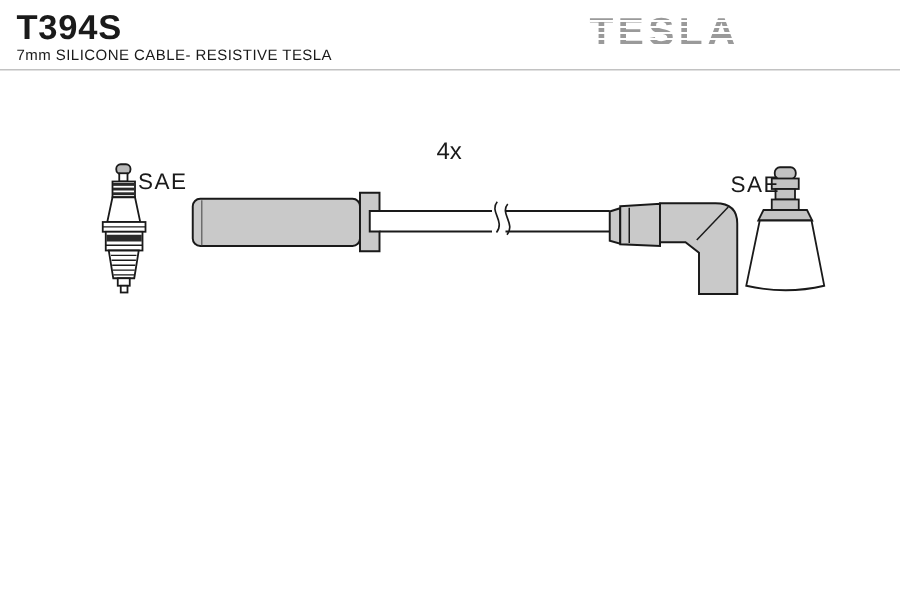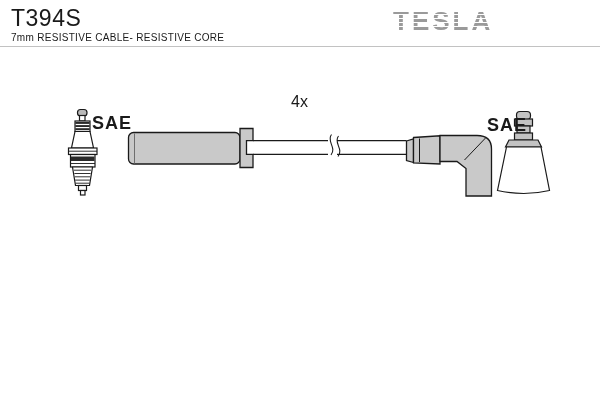--- a/index.html
+++ b/index.html
@@ -10,21 +10,21 @@
     width: 600px;
     height: 400px;
     background: #ffffff;
     overflow: hidden;
   }
   .part-number {
     position: absolute;
     left: 11px;
     top: 5px;
     font-size: 23px;
-    font-weight: normal;
+    font-weight: bold;
     letter-spacing: 0.5px;
     color: #1a1a1a;
   }
   .subtitle {
     position: absolute;
     left: 11px;
     top: 32px;
     font-size: 10px;
     letter-spacing: 0.3px;
     color: #1a1a1a;
@@ -63,40 +63,40 @@
     left: 0;
     top: 0;
     width: 600px;
     height: 400px;
   }
   .label {
     position: absolute;
     color: #1a1a1a;
   }
   .label-sae {
-    font-size: 18px;
-    font-weight: bold;
+    font-size: 15px;
+    font-weight: normal;
     letter-spacing: 1px;
   }
   .label-left-sae  { left: 92px;  top: 113px; }
   .label-right-sae { left: 487px; top: 115px; }
   .label-qty {
     left: 291px;
     top: 93px;
     font-size: 16px;
     font-weight: 500;
   }
 </style>
 </head>
 <body>
 
 <div class="page">
 
   <div class="part-number">T394S</div>
-  <div class="subtitle">7mm RESISTIVE CABLE- RESISTIVE CORE</div>
+  <div class="subtitle">7mm SILICONE CABLE- RESISTIVE TESLA</div>
   <div class="brand-logo">
     <div class="brand-text">TESLA</div>
     <div class="brand-stripes"></div>
   </div>
   <div class="divider"></div>
 
   <svg class="diagram-svg" viewBox="0 0 600 400" xmlns="http://www.w3.org/2000/svg">
 
     <g fill="none" stroke="#1a1a1a" stroke-width="1.2">
       <rect x="77.5" y="109.5" width="9.5" height="6.5" rx="3" fill="#b9b9b9"></rect>

